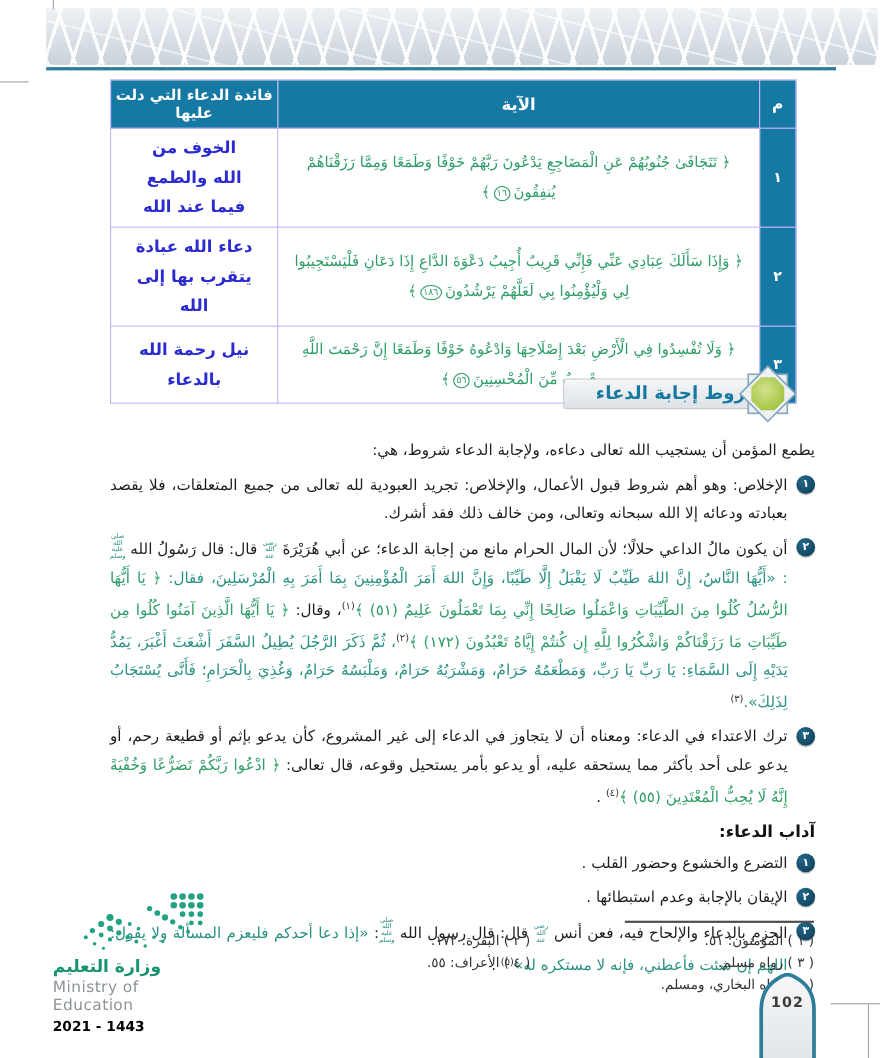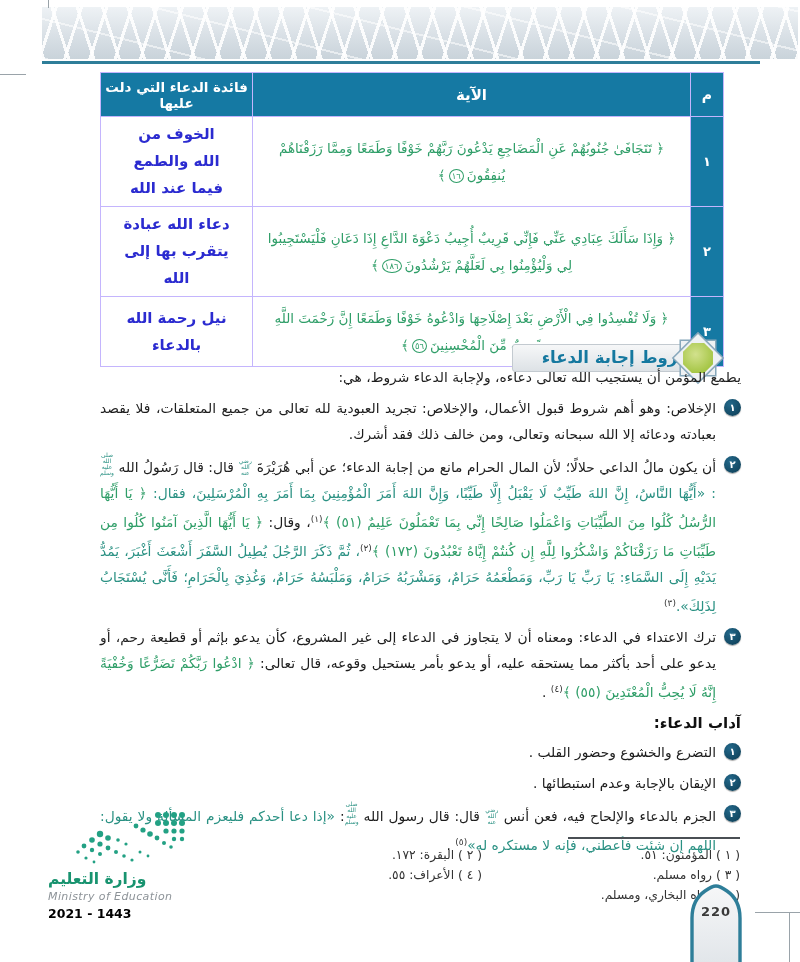--- a/index.html
+++ b/index.html
@@ -43,21 +43,21 @@
 
   
   .sec-bar { left:512px; top:344px; width:186px; height:28px;
     background:linear-gradient(180deg,#f6f7f8,#dde2e6);
     border:1px solid #c3cad0; border-radius:3px;
     color:#15789f; font-weight:bold; font-size:16.5px; line-height:26px;
     text-align:center; padding-left:26px; }
   .sec-star { left:670px; top:330px; width:56px; height:56px; }
 
   
-  .content { left:100px; top:364px; width:641px; direction:rtl;
+  .content { left:100px; top:397px; width:641px; direction:rtl;
     text-align:justify; font-size:13.8px; line-height:26px; color:#1d1d1d; }
   .content p.intro { margin-bottom:5px; }
   .item { position:relative; padding-right:25px; margin-bottom:5px; }
   .num-badge { position:absolute; right:0; top:4px; width:17px; height:17px;
     border-radius:50%; color:#fff; text-align:center;
     font-size:10px; line-height:17px; font-weight:bold;
     background:radial-gradient(circle at 35% 30%, #23688a, #0c3b52);
     box-shadow:0 1px 1px rgba(0,0,0,.35); }
   .q  { color:#2f9e68; }
   .h  { color:#2a9183; }
@@ -72,21 +72,21 @@
     font-size:12.3px; color:#333; }
   .fn-col-r { width:258px; }
   .fn-col-l { width:382px; }
   .footnotes p { line-height:20px; text-align:right; }
 
   
   .logo { left:48px; top:810px; width:150px; text-align:left; direction:ltr; }
   .logo svg { margin-left:26px; display:block; }
   .logo-ar { color:#18936f; font-weight:bold; font-size:15.5px; direction:rtl;
     text-align:left; margin-top:2px; }
-  .logo-en { color:#8d9398; font-size:11px; letter-spacing:.4px; margin-top:2px;font-style:italic; }
+  .logo-en { color:#8d9398; font-size:14px; letter-spacing:.4px; margin-top:2px; }
   .logo-yr { color:#000000; font-size:12.5px; font-weight:bold; margin-top:3px; }
 
   
   .arch { left:687px; top:884px; width:58px; height:78px; }
   .arch-num { position:absolute; left:0; top:20px; width:58px; text-align:center;
     color:#3a3a3a; font-size:13px; font-weight:bold; letter-spacing:1px; }
 </style>
 </head>
 <body>
 
@@ -240,14 +240,14 @@
 <div class="abs arch">
   <svg width="58" height="78" viewBox="0 0 58 78">
     <defs>
       <linearGradient id="archg" x1="0" y1="0" x2="0" y2="1">
         <stop offset="0%" stop-color="#f6f7f8"></stop>
           <stop offset="100%" stop-color="#e2e6ea"></stop>
       </linearGradient>
     </defs>
     <path d="M5,78 L5,34 Q5,16 18,7 Q25,2 29,2 Q33,2 40,7 Q53,16 53,34 L53,78" fill="url(#archg)" stroke="#2e7e99" stroke-width="3.4"></path>
   </svg>
-  <div class="arch-num">220</div>
+  <div class="arch-num">102</div>
 </div>
 
 </body></html>

